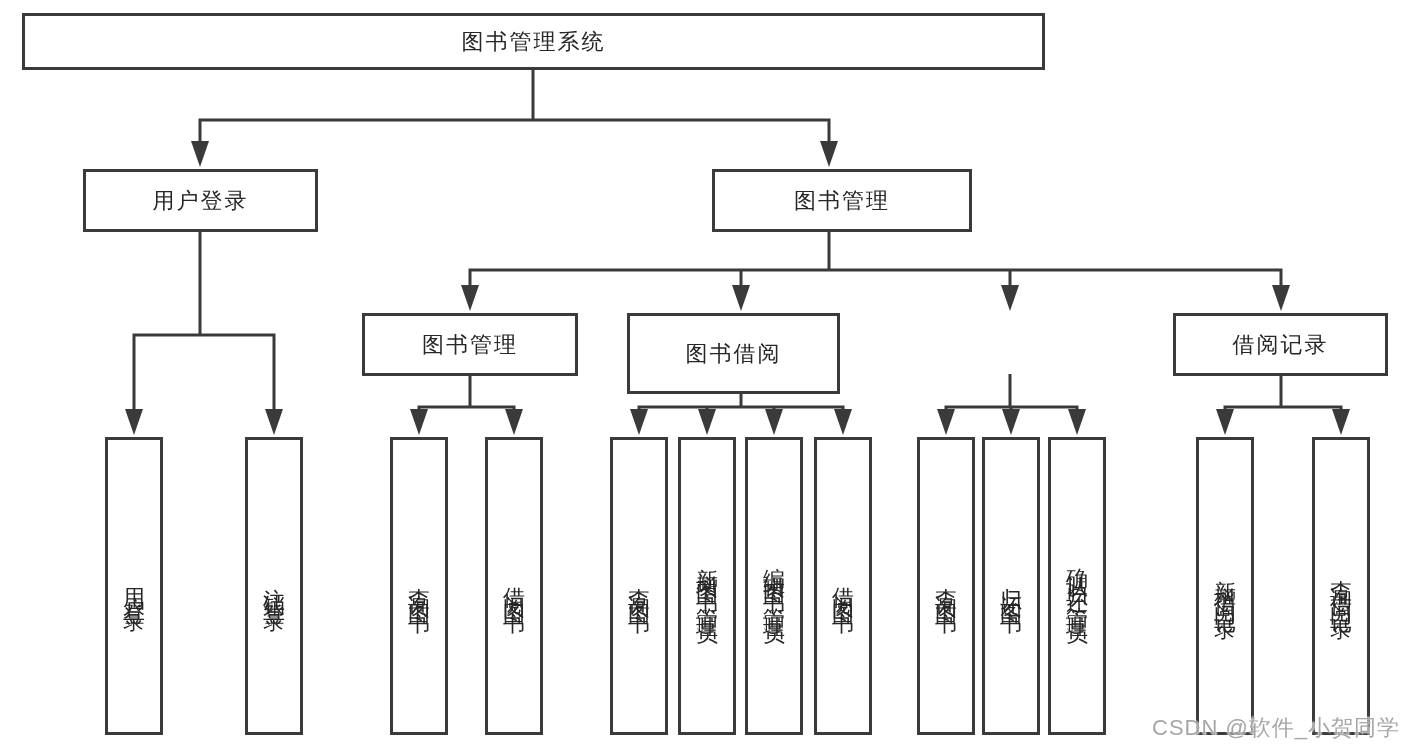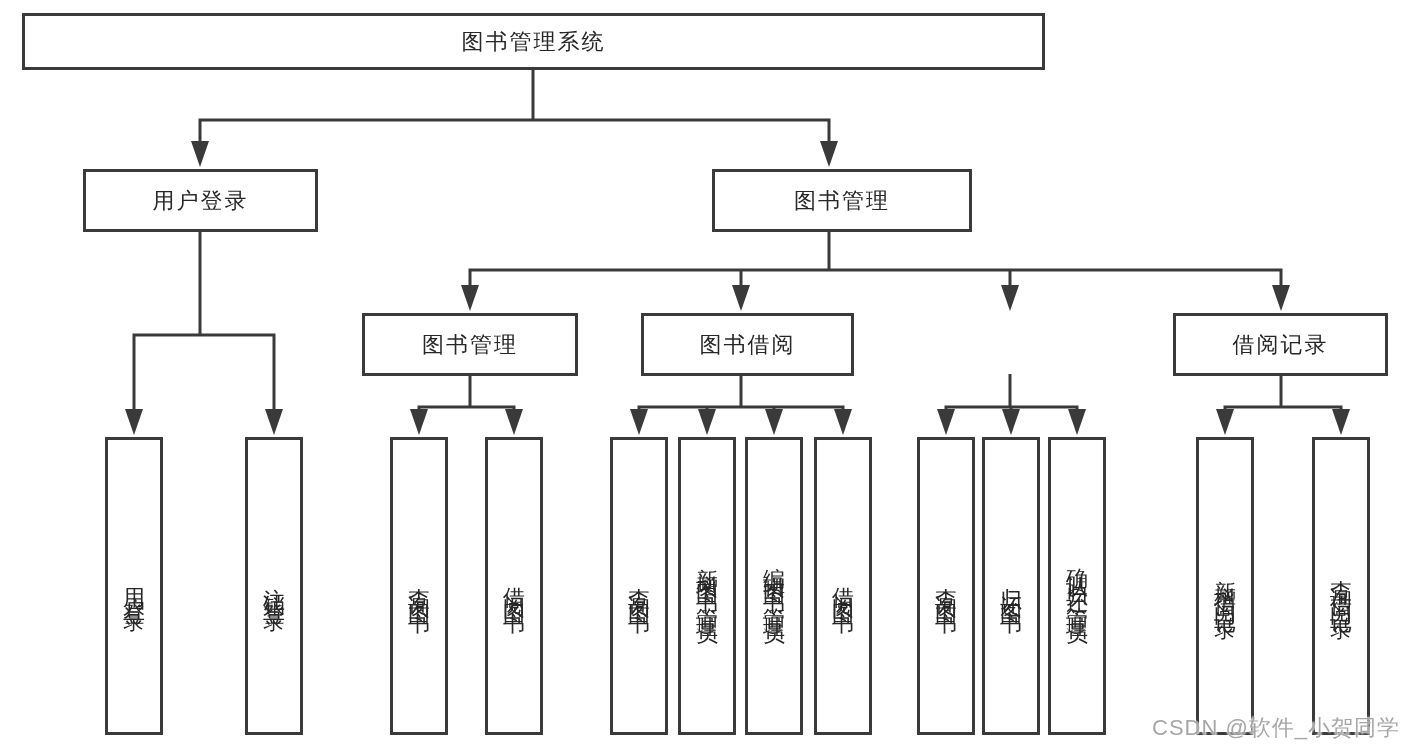--- a/index.html
+++ b/index.html
@@ -117,21 +117,21 @@
   <div class="node" style="left:83px;top:169px;width:235px;height:63px">
     <span class="h-label">用户登录</span>
   </div>
   <div class="node" style="left:712px;top:169px;width:260px;height:63px">
     <span class="h-label">图书管理</span>
   </div>
 
   <div class="node" style="left:362px;top:313px;width:216px;height:63px">
     <span class="h-label">图书管理</span>
   </div>
-  <div class="node" style="left:641px;top:313px;width:213px;height:63px">
+  <div class="node" style="left:627px;top:313px;width:213px;height:81px">
     <span class="h-label">图书借阅</span>
   </div>
   <div class="node" style="left:1173px;top:313px;width:215px;height:63px">
     <span class="h-label">借阅记录</span>
   </div>
 
   <div class="node" style="left:105px;top:437px;width:58px;height:298px">
     <span class="v-label">用户登录</span>
   </div>
   <div class="node" style="left:245px;top:437px;width:58px;height:298px">

